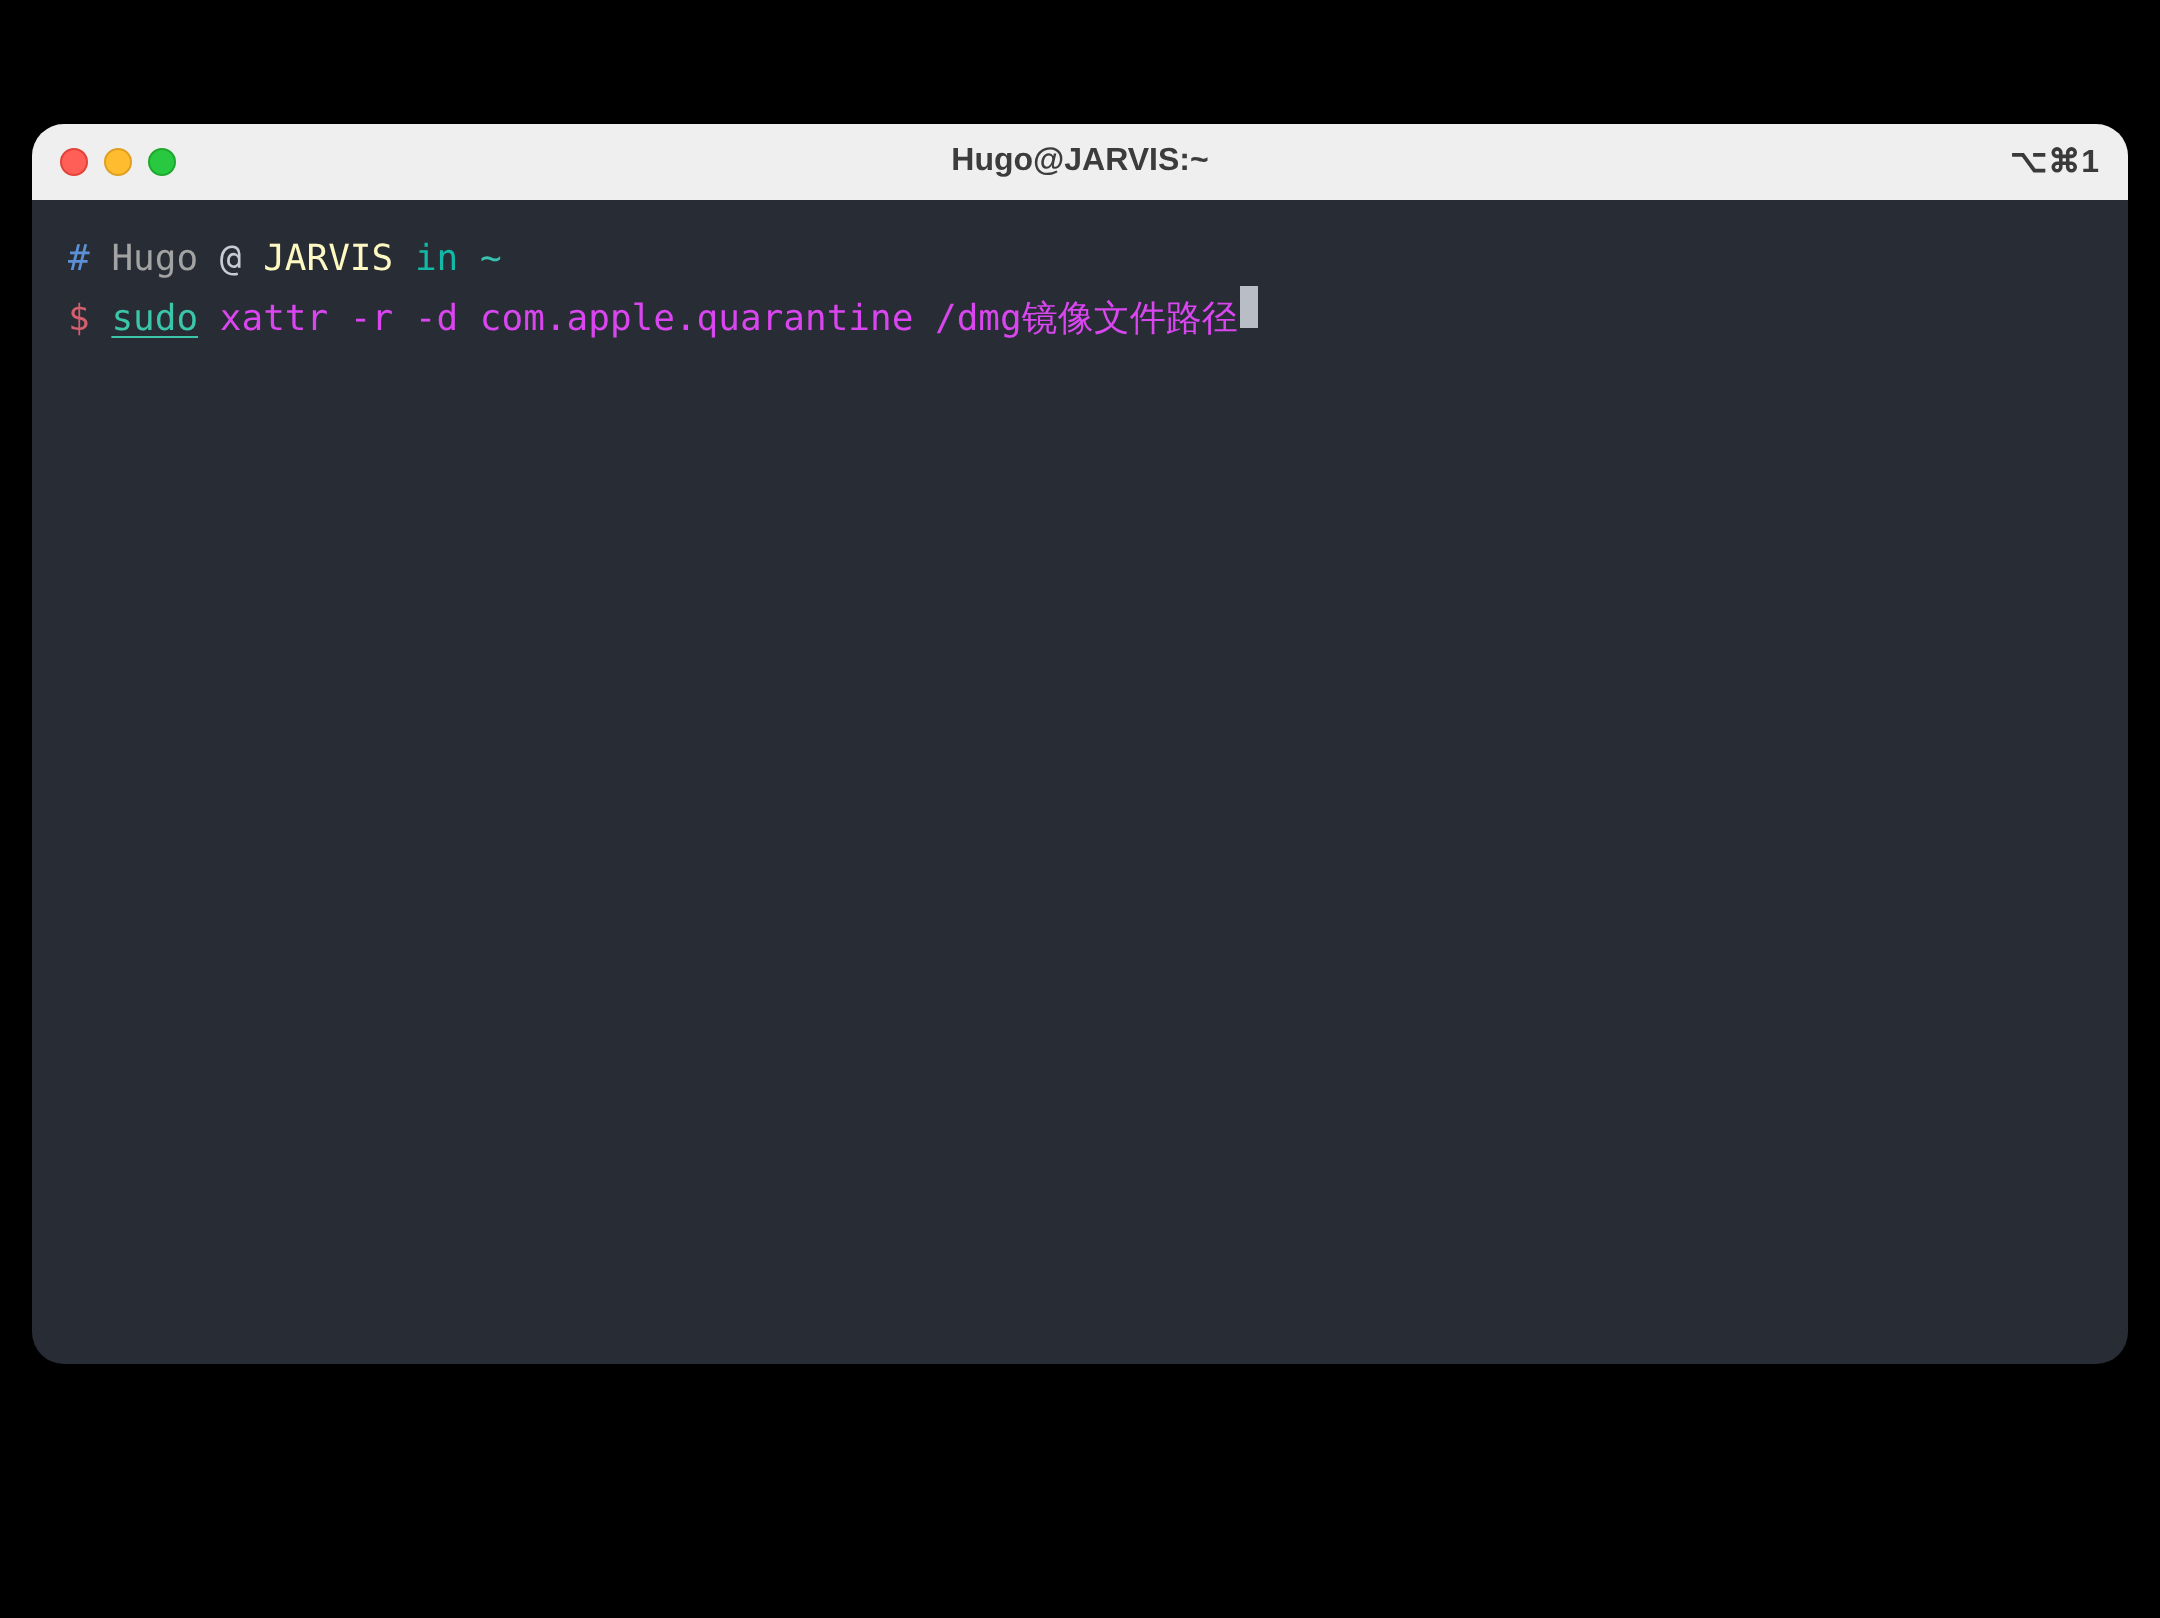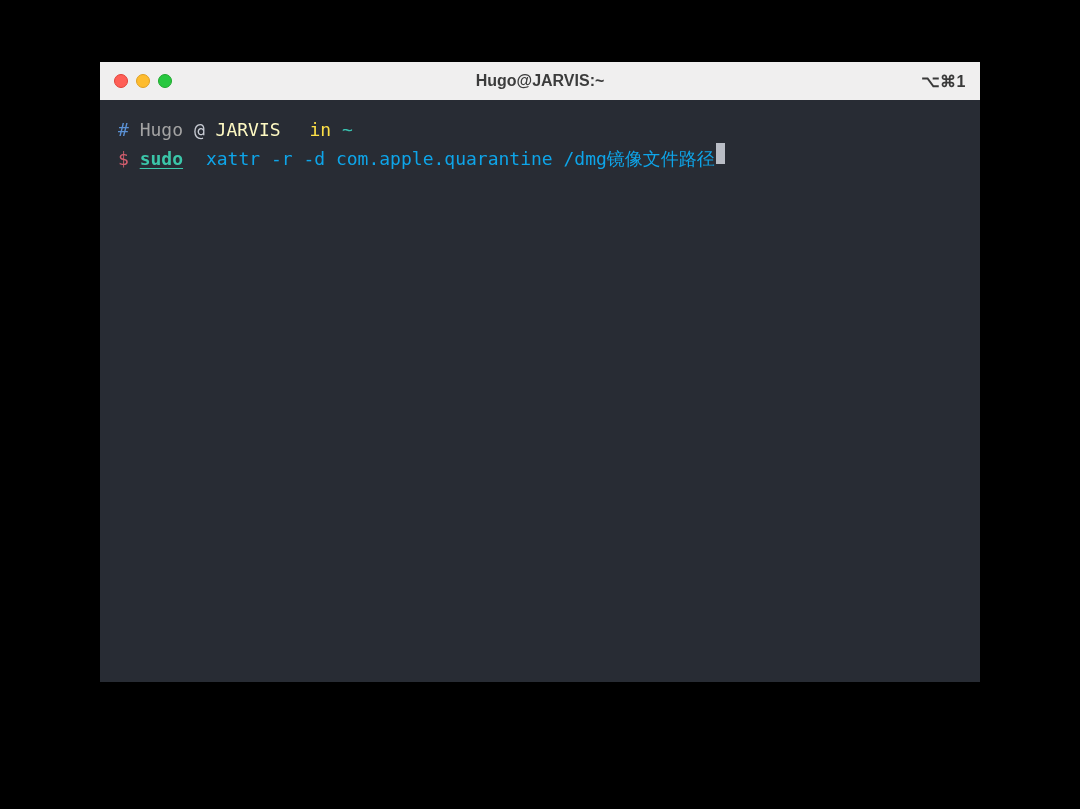--- a/index.html
+++ b/index.html
@@ -11,23 +11,23 @@
       background: #000;
       width: 1080px;
       height: 809px;
       display: flex;
       align-items: flex-start;
       justify-content: center;
       padding-top: 62px;
       font-family: "SF Mono", Menlo, Monaco, Consolas, monospace;
     }
     .terminal-window {
-      width: 880px;
+      width: 1048px;
       height: 620px;
-      border-radius: 0;
+      border-radius: 16px;
       overflow: hidden;
       background: #282c34;
       box-shadow: 0 20px 60px rgba(0,0,0,0.6);
     }
     .title-bar {
       height: 38px;
       background: #f0efef;
       display: flex;
       align-items: center;
       position: relative;
@@ -91,44 +91,41 @@
     .user {
       color: #a3a3a3;
     }
     .at {
       color: #c8ccd4;
     }
     .host {
       color: #fef9c3;
     }
     .in {
-      color: #fde047;
-      margin-left: 18px;
+      color: #14b8a6;
     }
     .path {
       color: #39c2b0;
     }
     .line-command {
       display: flex;
       flex-wrap: nowrap;
       align-items: baseline;
     }
     .dollar {
       color: #d35e6e;
     }
     .sudo {
       color: #3bc6a9;
       text-decoration: underline;
       text-decoration-thickness: 1px;
       text-underline-offset: 3px;
-      font-weight: bold;
     }
     .rest {
-      color: #0ea5e9;
-      margin-left: 12px;
+      color: #d946ef;
     }
     .cursor {
       display: inline-block;
       width: 9px;
       height: 21px;
       background: #b9bdc5;
       vertical-align: text-bottom;
       margin-left: 1px;
       position: relative;
       top: -1px;

